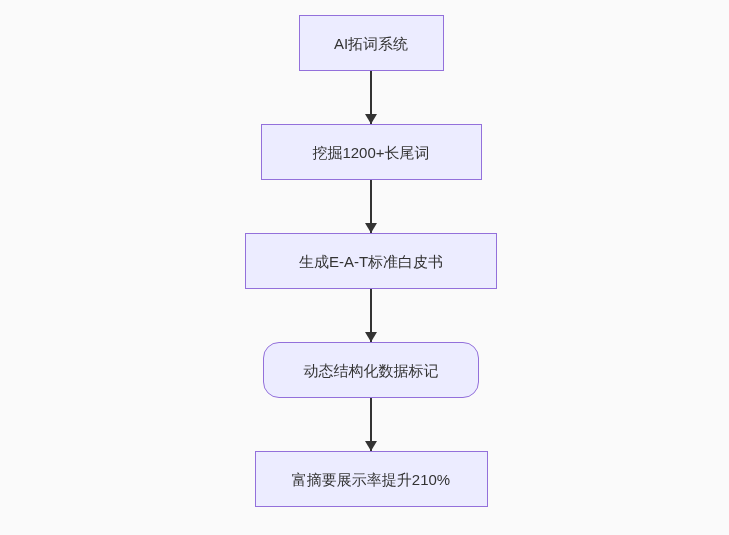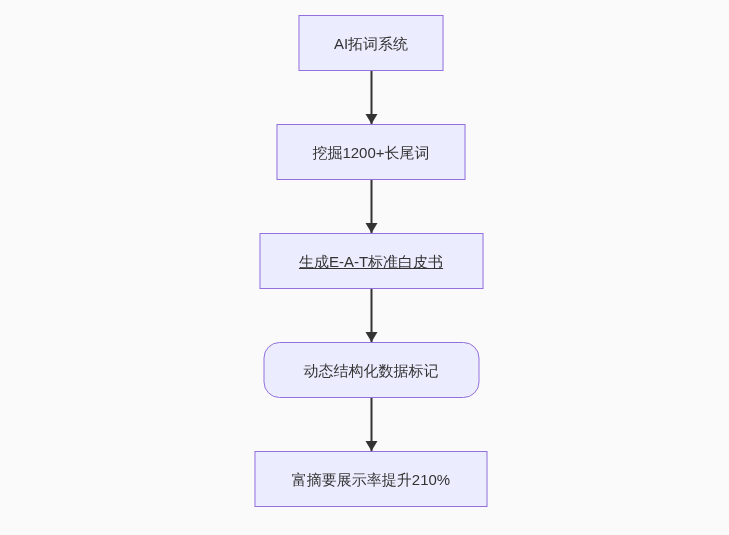--- a/index.html
+++ b/index.html
@@ -30,22 +30,22 @@
     border: 1px solid #9370DB;
     color: #333333;
     font-size: 15px;
     line-height: 1;
     display: flex;
     align-items: center;
     justify-content: center;
     white-space: nowrap;
   }
   .node.w1 { width: 145px; }
-  .node.w2 { width: 189px; }
-  .node.w3 { width: 224px; text-decoration: underline; }
+  .node.w2 { width: 221px; }
+  .node.w3 { width: 252px; }
   .node.w4 { width: 216px; border-radius: 16px; }
   .node.w5 { width: 233px; }
   .edge {
     width: 2px;
     height: 53px;
     background: #333333;
     position: relative;
   }
   .edge .arrowhead {
     position: absolute;

